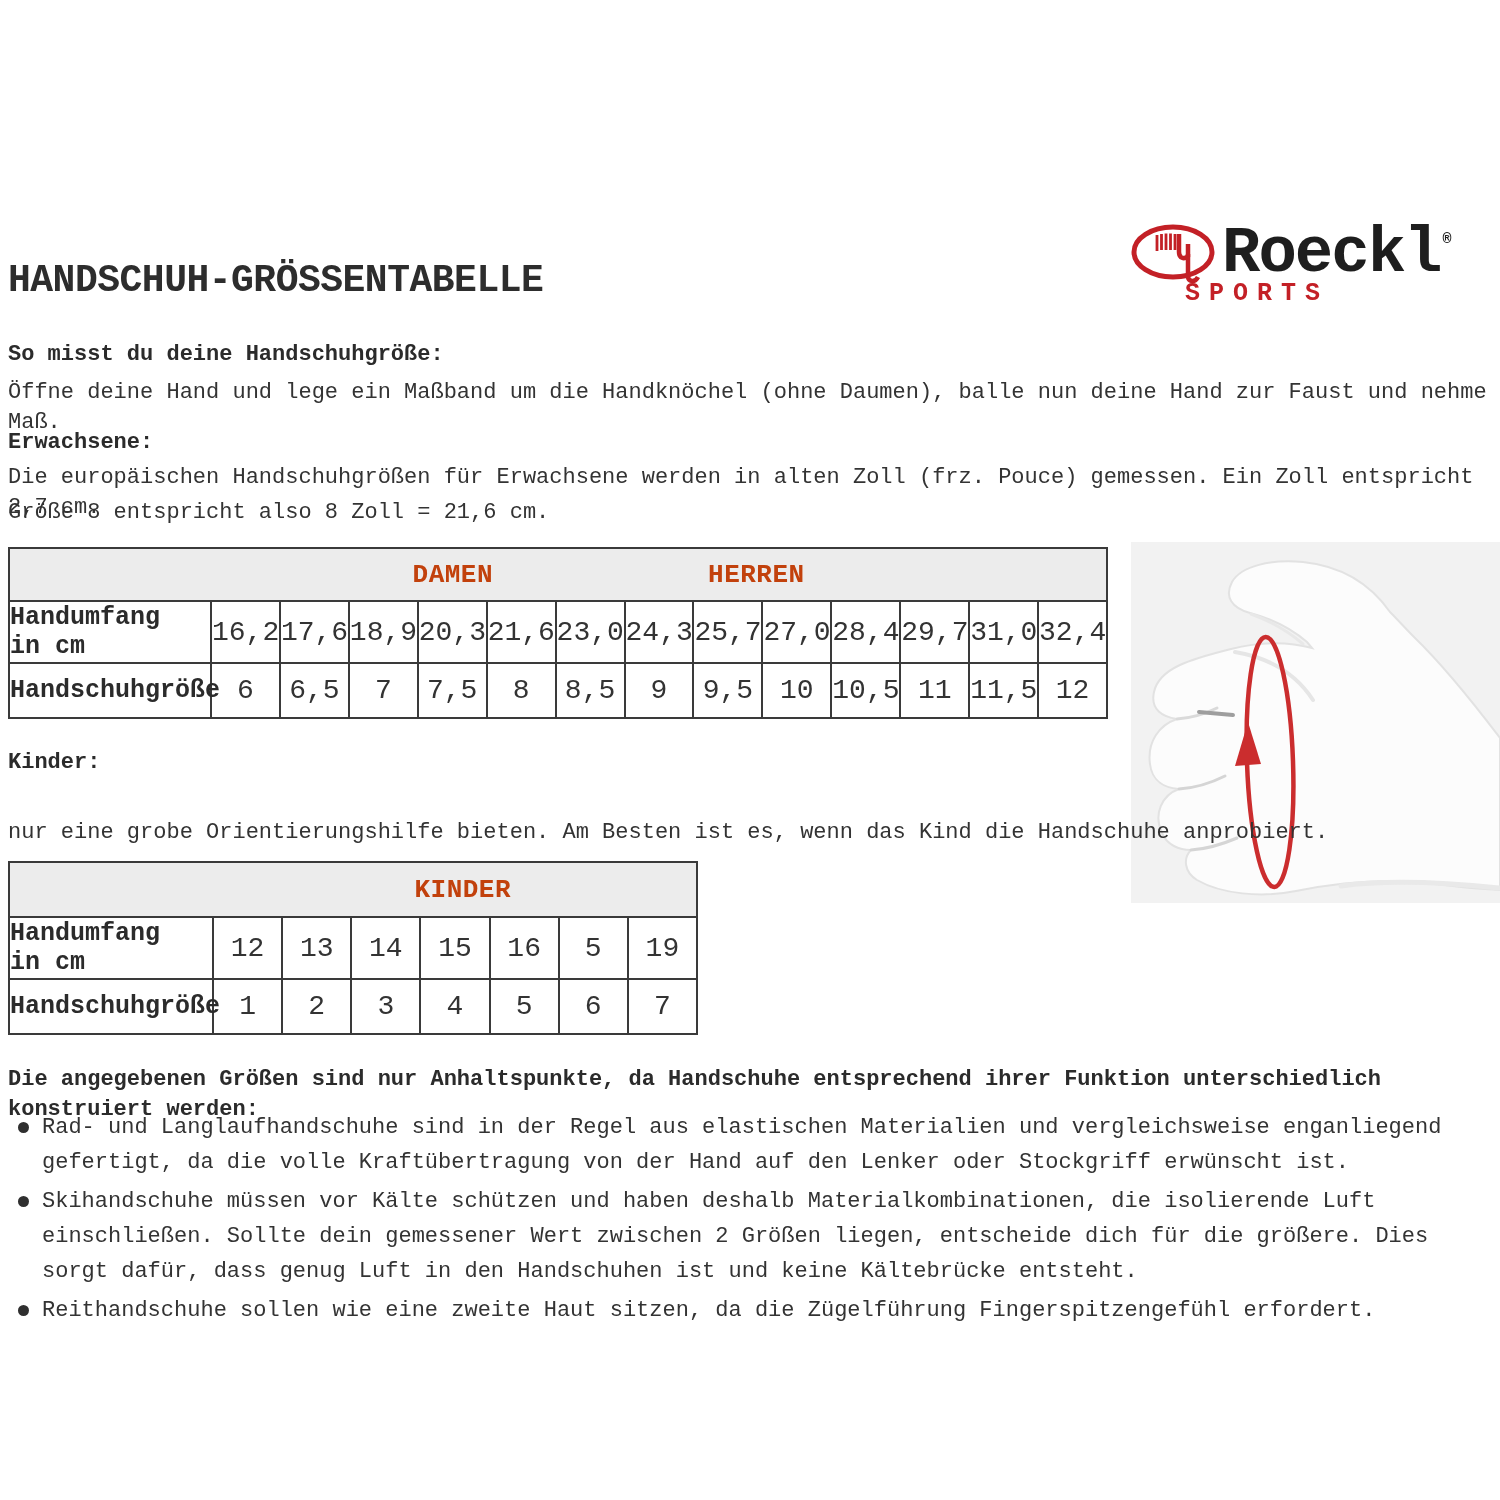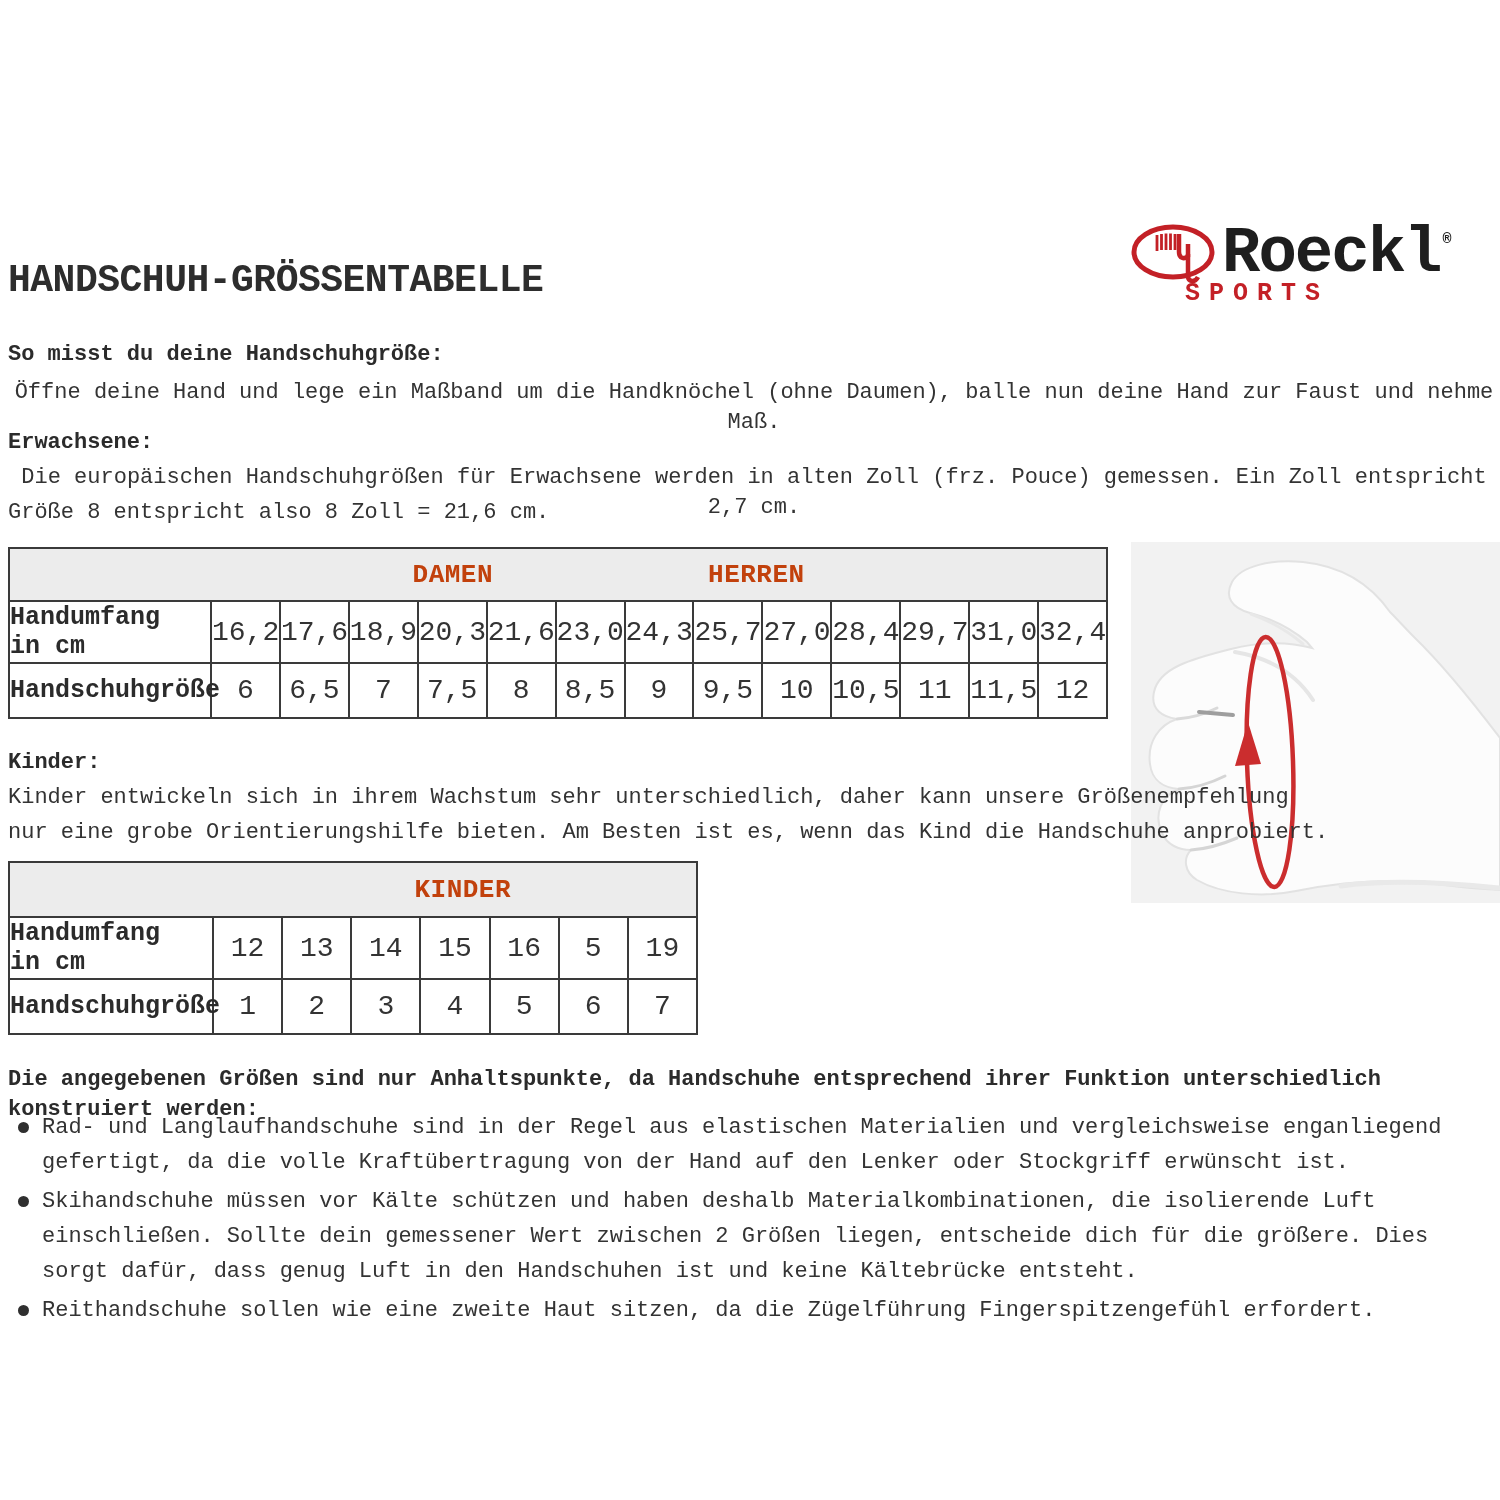--- a/index.html
+++ b/index.html
@@ -10,21 +10,21 @@
   .abs{position:absolute;}
   
   .title{left:8px;top:259px;font-size:38px;font-weight:bold;letter-spacing:-0.5px;color:#2d2d2d;margin:0;}
   
   .logo-mark{left:1131px;top:224px;}
   .brand{left:1222px;top:218px;font-size:64px;font-weight:bold;letter-spacing:-2px;color:#1e1e1e;white-space:nowrap;}
   .brand .reg{font-size:15px;font-weight:bold;letter-spacing:0;display:inline-block;transform:translateY(-28px);margin-left:2px;}
   .sports{left:1185px;top:279px;font-size:25px;font-weight:bold;letter-spacing:9px;color:#c32026;}
   
   .h-bold{font-size:22px;font-weight:bold;line-height:30px;color:#2b2b2b;}
-  .body-line{font-size:22px;line-height:30px;color:#333;text-align:center;}
+  .body-line{font-size:22px;line-height:30px;color:#333;}
   
   table.sizes{border-collapse:collapse;table-layout:fixed;position:absolute;background:#fff;}
   table.sizes td{border:2px solid #3a3a3a;padding:0;}
   tr.group-row td{background:#ececec;position:relative;}
   .gl{position:absolute;top:50%;transform:translate(-50%,-50%);font-size:26px;font-weight:bold;color:#c2410c;letter-spacing:0.5px;white-space:nowrap;}
   td.rl{font-size:25px;font-weight:bold;color:#2b2b2b;padding-left:22px;line-height:29px;vertical-align:middle;}
   td.v{font-size:28px;color:#333;text-align:center;vertical-align:middle;border-radius:16px;}
   tr.r-group{height:53px;}
   tr.r-circ{height:62px;margin-left:48px;}
   tr.r-size{height:55px;}
@@ -153,21 +153,20 @@
     <path d="M 120,72 C 142,80 158,90 172,102" stroke="#e8e8e8" stroke-width="3" fill="none" stroke-linecap="round"></path>
     <path d="M 210,344 C 260,337 320,341 368,346" stroke="#e9e9e9" stroke-width="5" fill="none" stroke-linecap="round"></path>
 
     <g>
       <ellipse cx="139" cy="220" rx="23" ry="125" fill="none" stroke="#cb2d2e" stroke-width="4.5" transform="rotate(-2 139 220)"></ellipse>
       <polygon points="117,180 104,224 130,222" fill="#cb2d2e"></polygon>
     </g>
   </svg>
 
   <div class="abs h-bold" style="left:8px;top:748px;">Kinder:</div>
-  <div class="abs body-line" style="left:8px;top:783px;">Kinder entwickeln sich in ihrem Wachstum sehr unterschiedlich, daher kann unsere Größenempfehlung</div>
   <div class="abs body-line" style="left:8px;top:818px;">nur eine grobe Orientierungshilfe bieten. Am Besten ist es, wenn das Kind die Handschuhe anprobiert.</div>
 
   <table class="sizes" style="left:8px;top:861px;width:690px;">
     <colgroup>
       <col style="width:204px">
       <col>
         <col>
         <col>
         <col>
         <col>

